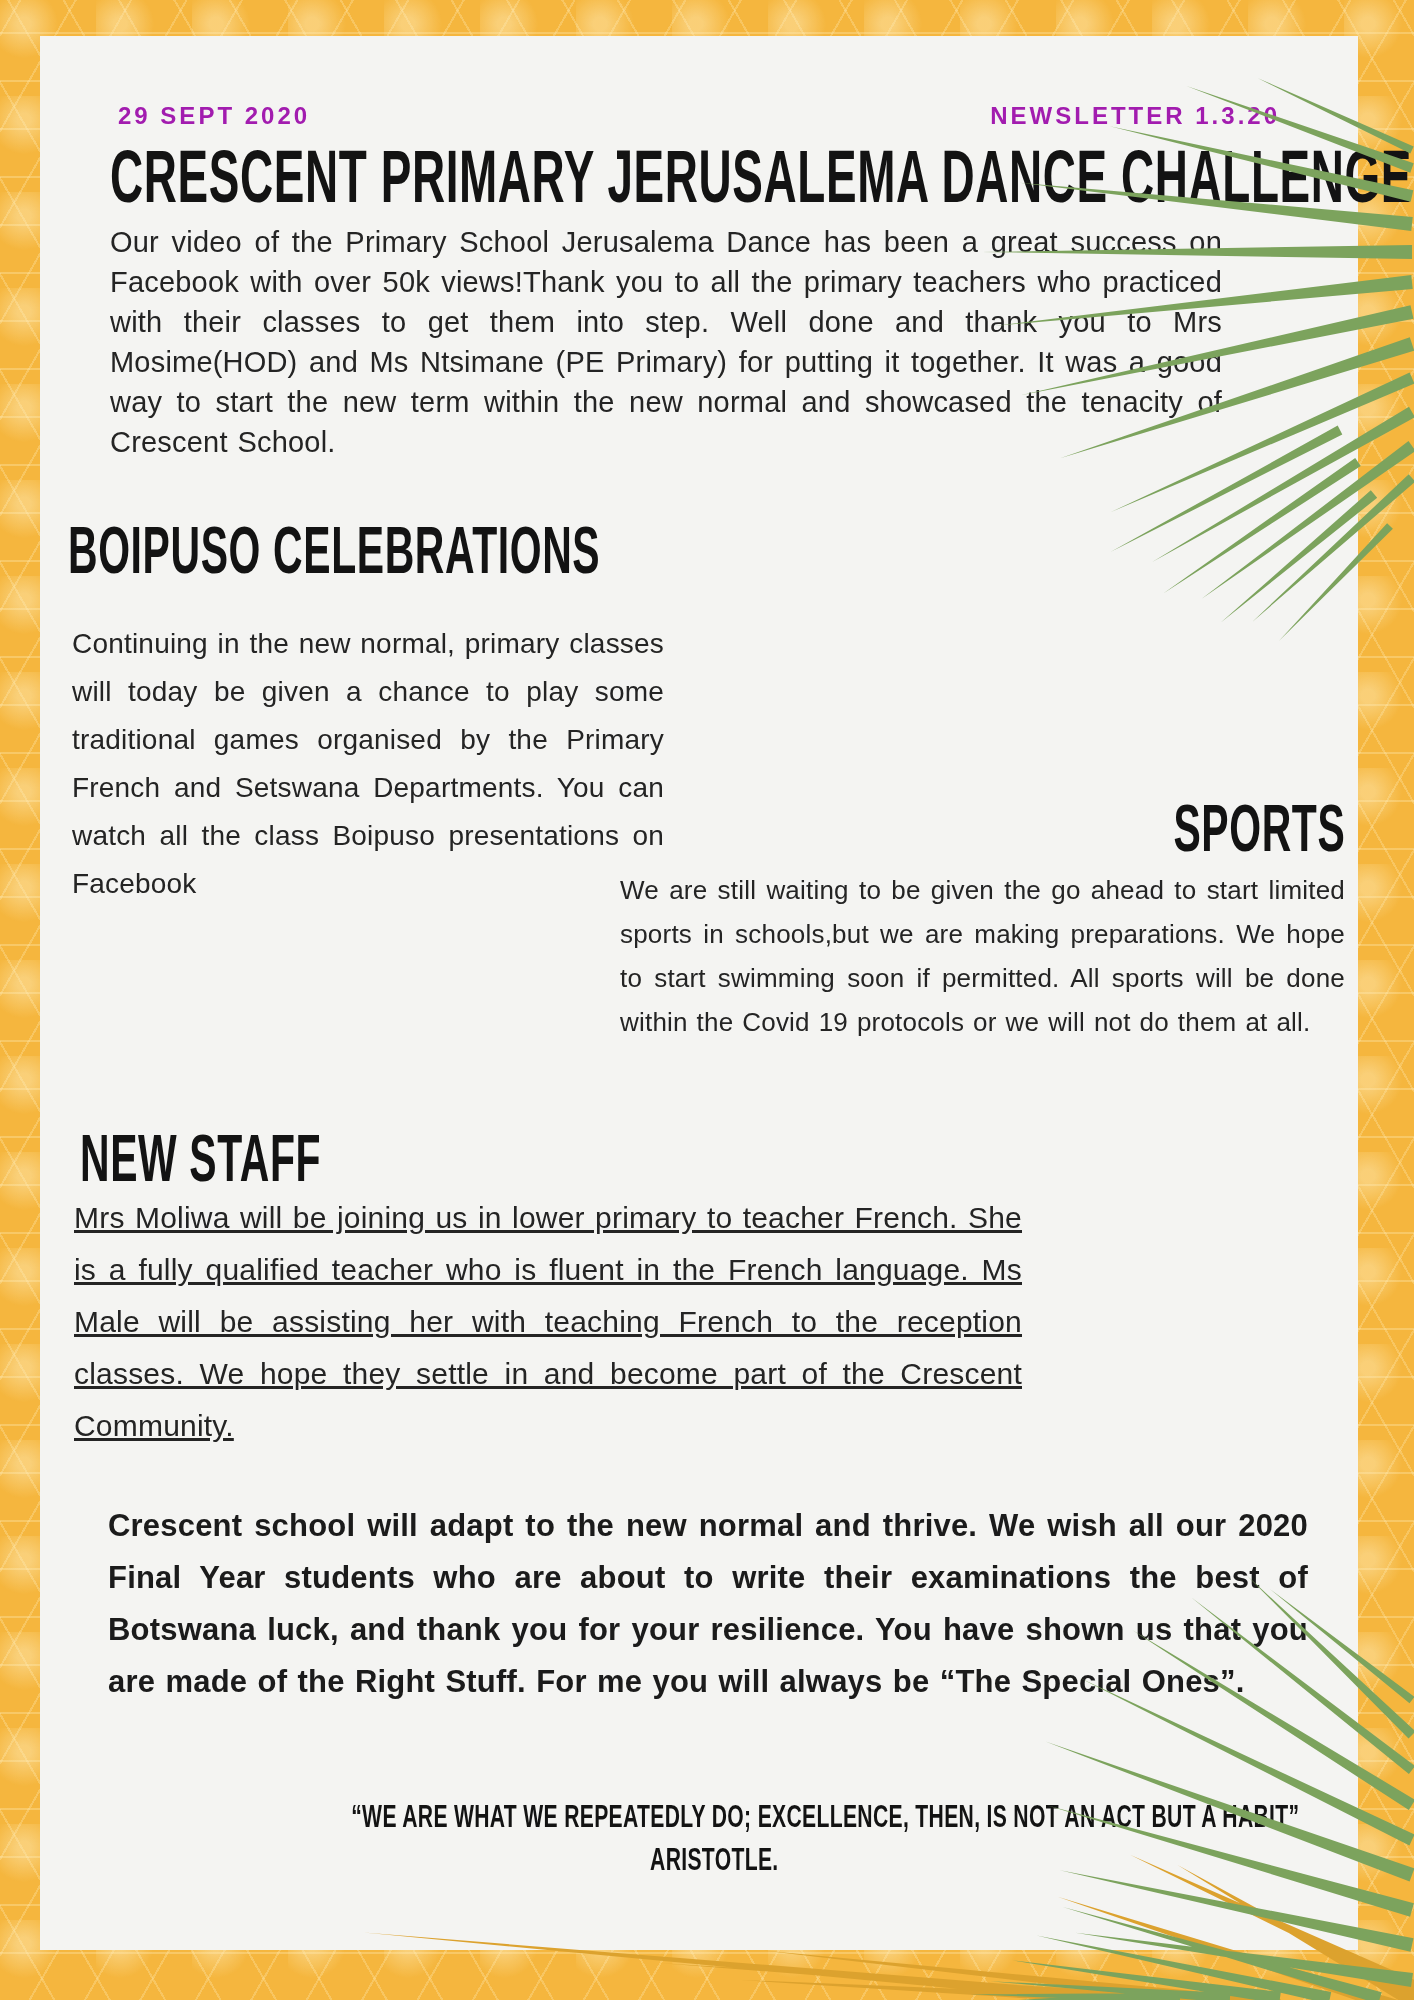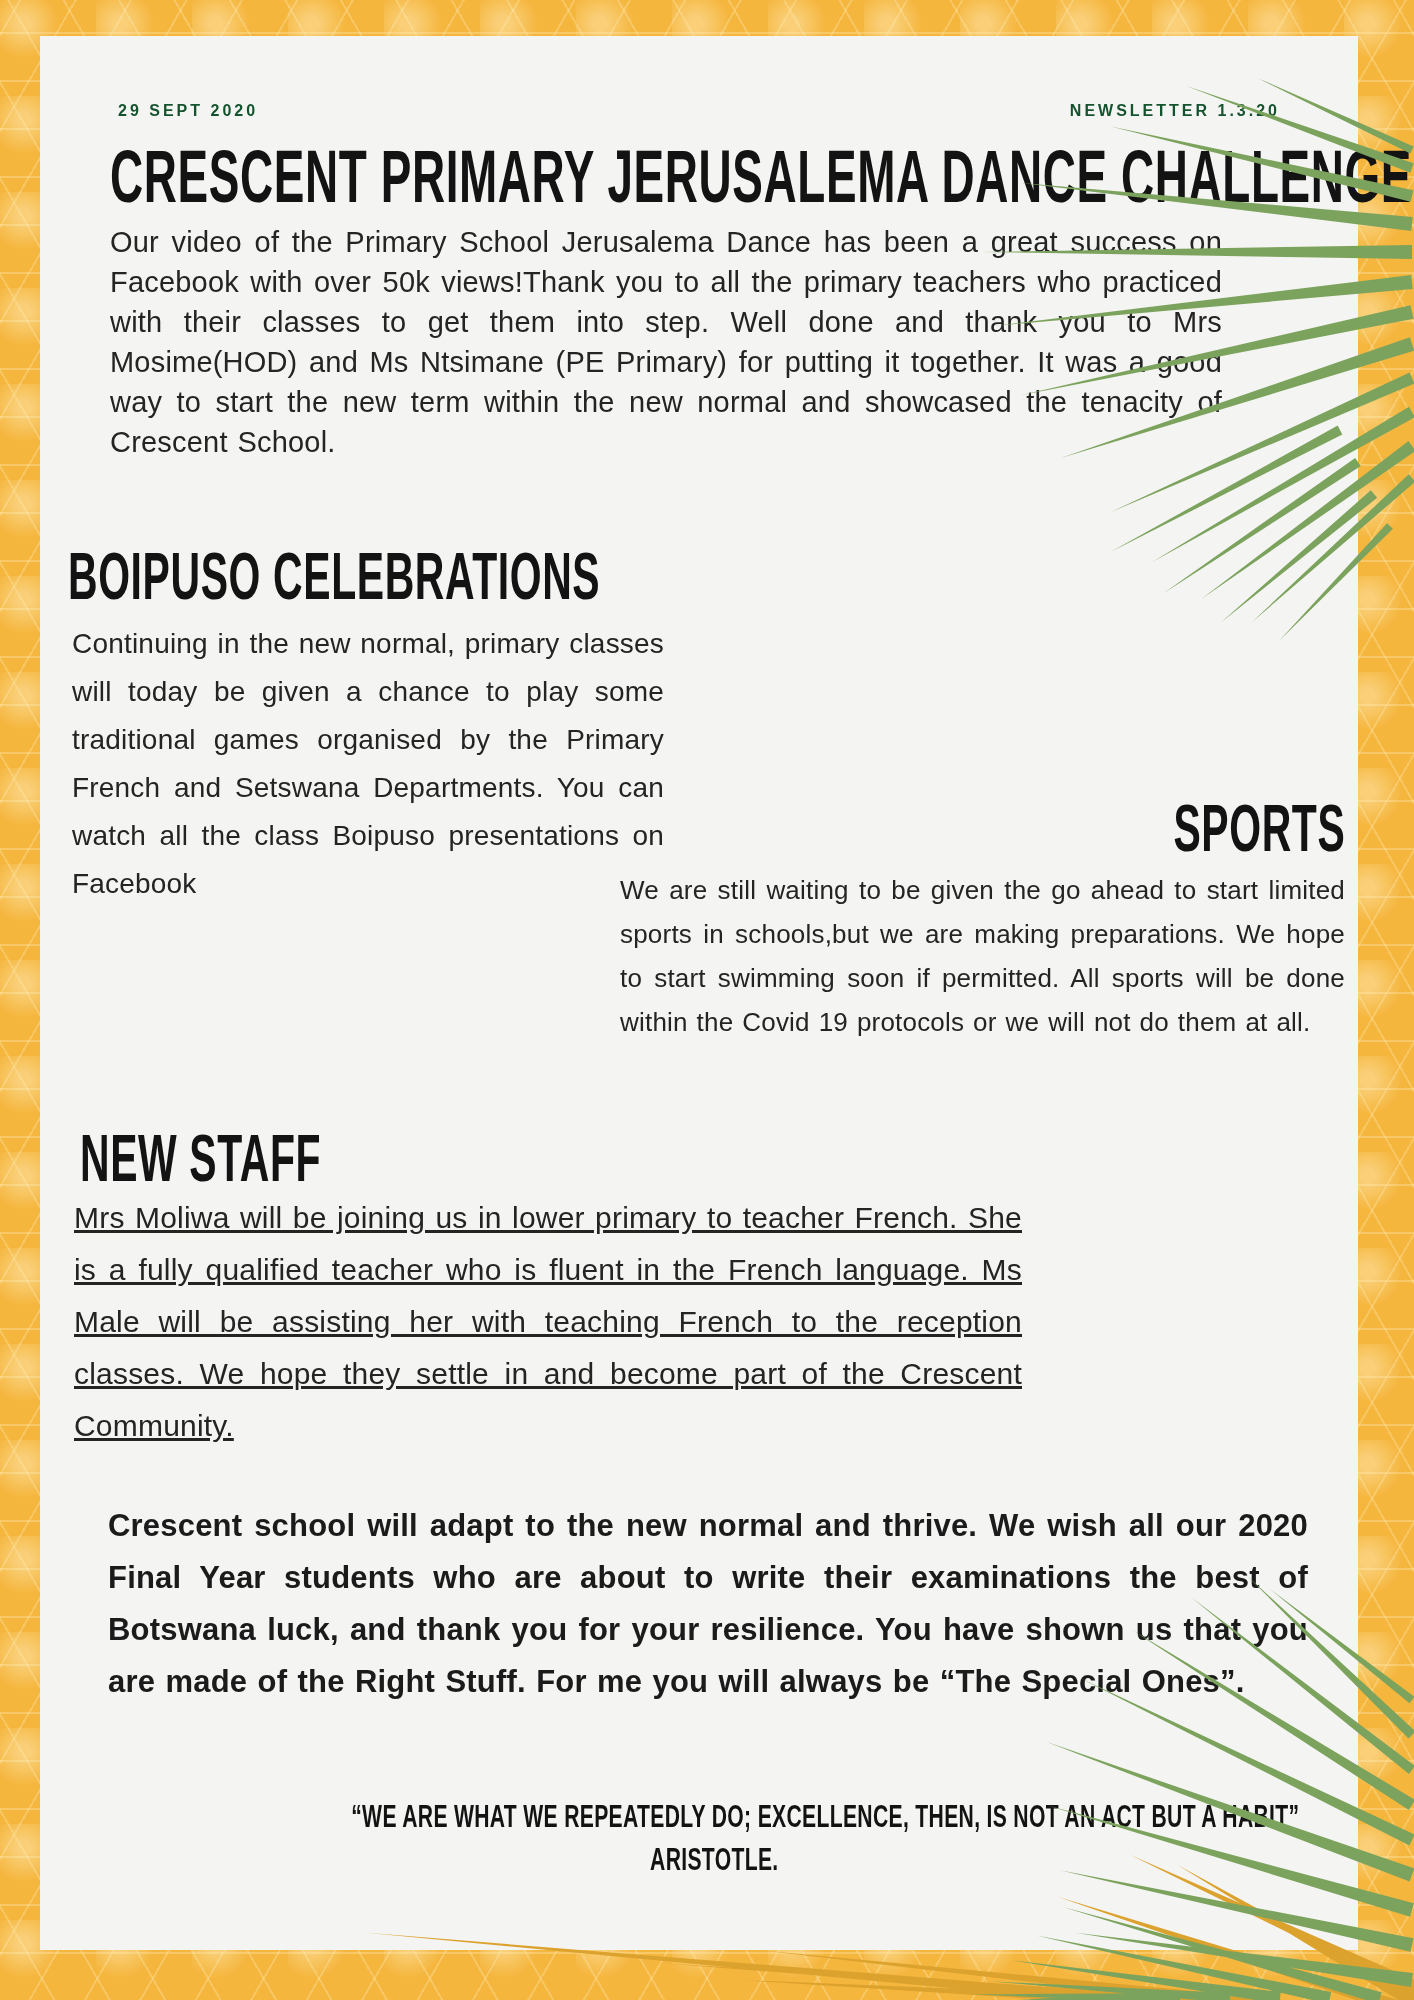--- a/index.html
+++ b/index.html
@@ -12,21 +12,21 @@
       repeating-linear-gradient(0deg, rgba(255,235,180,0) 0 46px, rgba(255,235,180,.35) 46px 48px),
       repeating-linear-gradient(60deg, rgba(255,235,180,0) 0 46px, rgba(255,235,180,.30) 46px 48px),
       repeating-linear-gradient(-60deg, rgba(255,235,180,0) 0 46px, rgba(255,235,180,.30) 46px 48px);
     background-size:96px 96px,auto,auto,auto;
   }
   .panel{
     position:absolute;left:40px;top:36px;width:1318px;height:1914px;
     background:#F4F4F2;z-index:1;
   }
   .abs{position:absolute;z-index:2;}
-  .meta{font-size:16px;letter-spacing:3px;font-weight:600;color:#14532d;}
+  .meta{font-size:24px;letter-spacing:3px;font-weight:600;color:#a21caf;}
   .cond{
     display:inline-block;white-space:nowrap;font-weight:800;color:#131313;
     transform:scaleX(0.62);transform-origin:left top;letter-spacing:1px;line-height:1;
   }
   .cond.right{transform-origin:right top;}
   .condc{
     display:inline-block;white-space:nowrap;font-weight:800;color:#131313;
     transform:scaleX(0.66);transform-origin:center top;letter-spacing:0.5px;line-height:1;
   }
   .h1 .cond{font-size:74px;}
@@ -50,21 +50,21 @@
 <div class="panel"></div>
 
 <div class="abs meta" style="left:118px;top:102px;">29 SEPT 2020</div>
 <div class="abs meta" style="right:134px;top:102px;">NEWSLETTER 1.3.20</div>
 
 <div class="abs h1" style="left:110px;top:140px;">
   <span class="cond">CRESCENT PRIMARY JERUSALEMA DANCE CHALLENGE</span>
 </div>
 <div class="abs body-text p-lead" style="left:110px;top:222px;width:1112px;">Our video of the Primary School Jerusalema Dance has been a great success on Facebook with over 50k views!Thank you to all the primary teachers who practiced with their classes to get them into step.  Well done and thank you to Mrs Mosime(HOD) and  Ms Ntsimane (PE Primary) for putting it together. It was a good way to start the new term within the new normal and showcased the tenacity of Crescent School.</div>
 
-<div class="abs h2" style="left:68px;top:543px;">
+<div class="abs h2" style="left:68px;top:517px;">
   <span class="cond">BOIPUSO CELEBRATIONS</span>
 </div>
 <div class="abs body-text p-boipuso" style="left:72px;top:620px;width:592px;">Continuing in the new normal, primary classes will today be given a chance to play some traditional games organised by the Primary French and Setswana Departments. You can watch all the class Boipuso presentations on Facebook</div>
 
 <div class="abs h2" style="right:69px;top:795px;text-align:right;">
   <span class="cond right">SPORTS</span>
 </div>
 <div class="abs body-text p-sports" style="left:620px;top:868px;width:725px;">We are still waiting to be given the go ahead to start limited sports in schools,but we are making preparations. We hope to start swimming soon if permitted. All sports will be done within the Covid 19 protocols or we will not do them at all.</div>
 
 <div class="abs h2" style="left:80px;top:1125px;text-align:right;">

